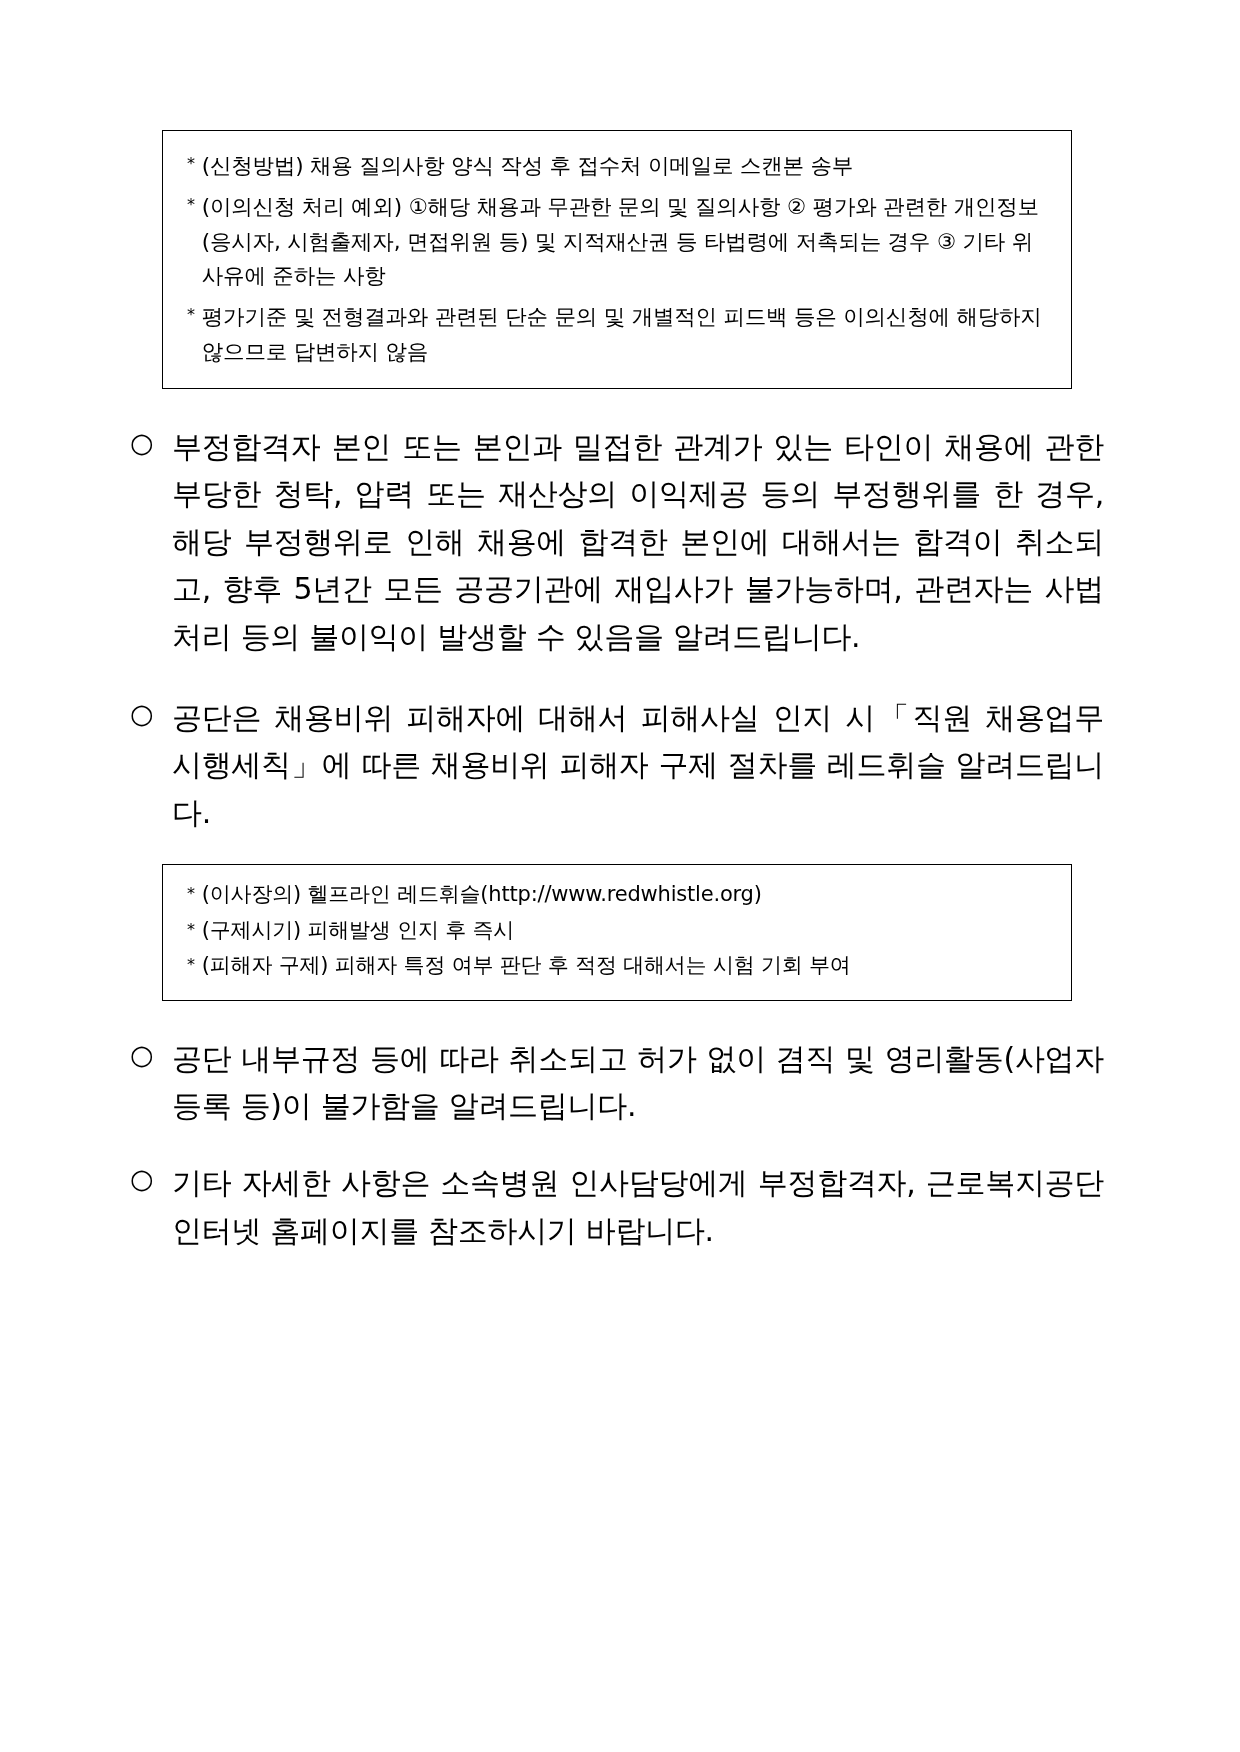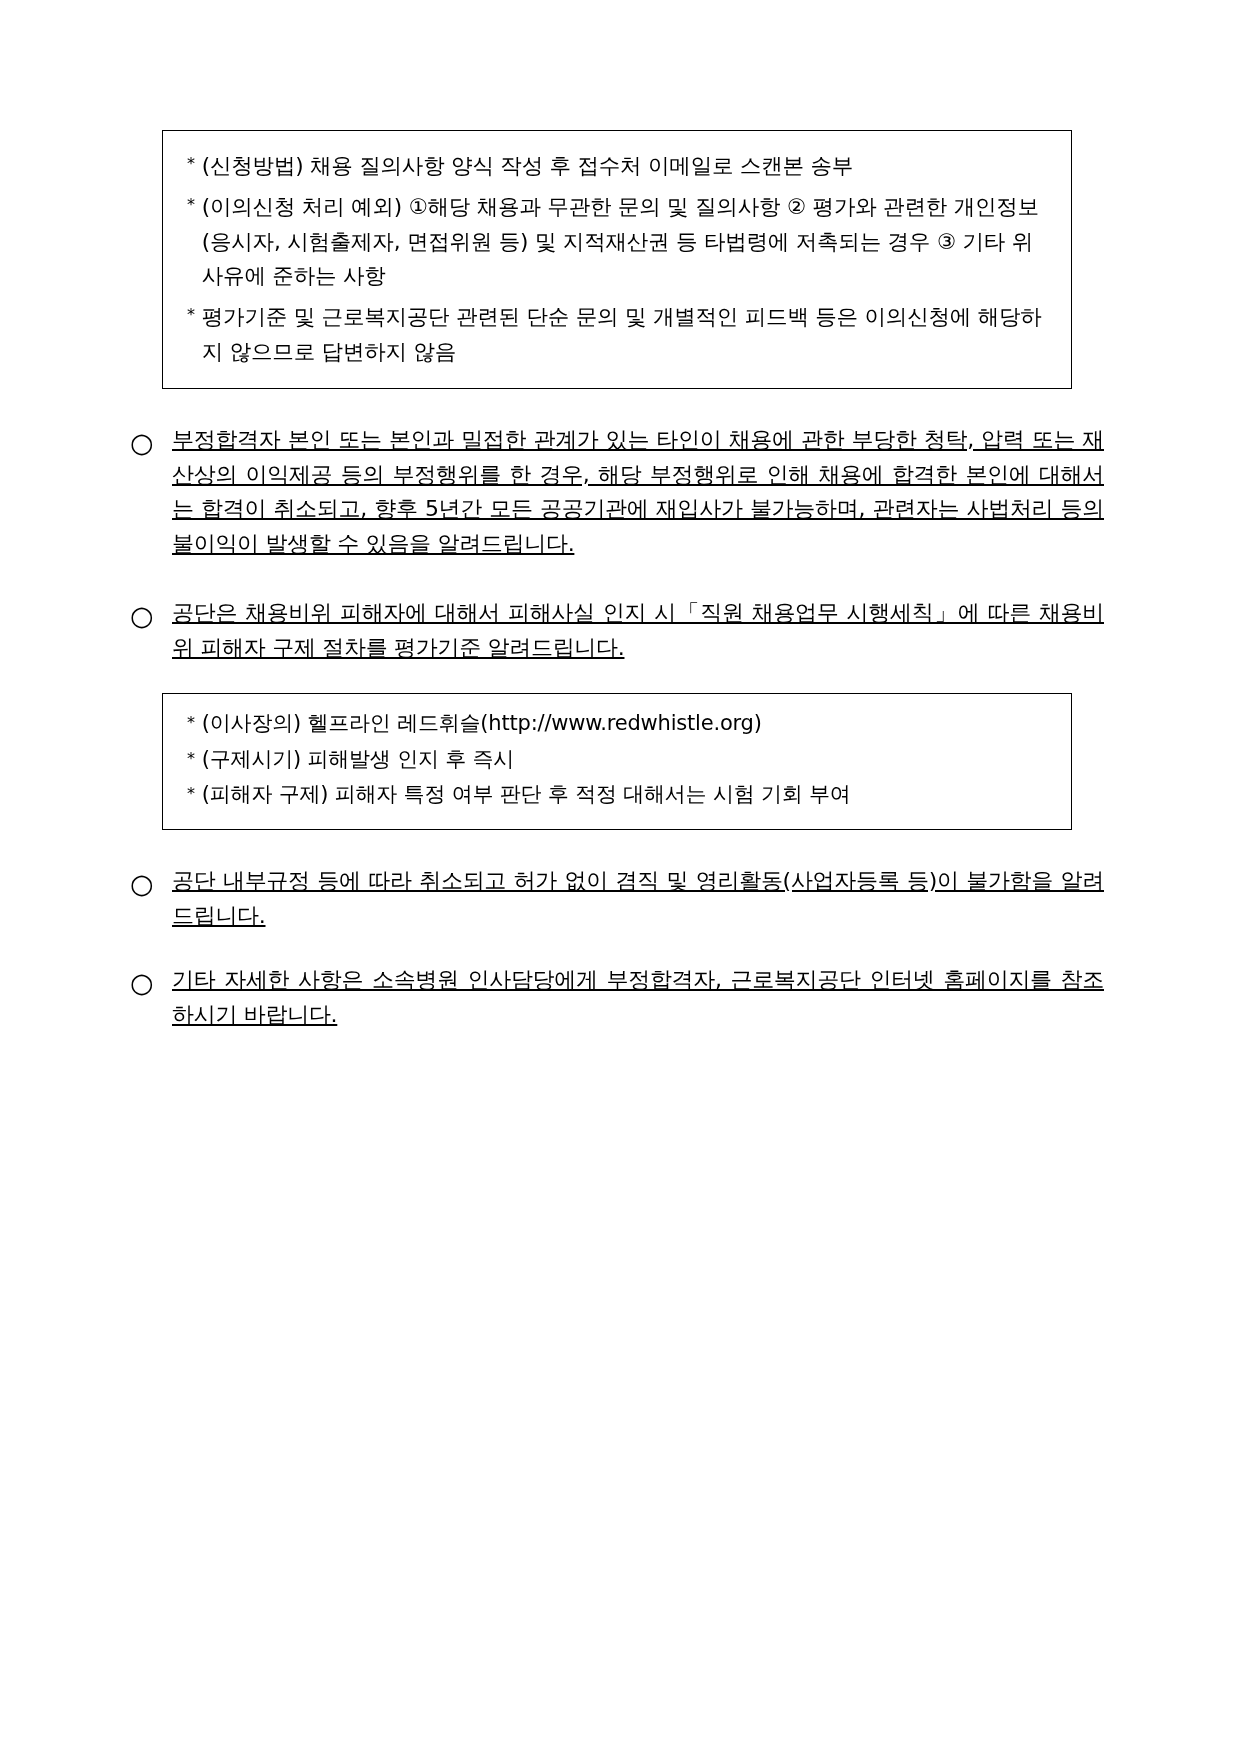--- a/index.html
+++ b/index.html
@@ -80,28 +80,27 @@
   }
   .bullet-marker {
     flex: 0 0 auto;
     width: 42px;
     font-size: 27px;
     line-height: 1.5;
     color: #000;
   }
   .bullet-text {
     flex: 1 1 auto;
-    font-size: 22px;
+    font-size: 30px;
     line-height: 1.58;
     letter-spacing: -0.3px;
     text-align: justify;
     text-justify: inter-character;
     word-break: break-all;
     padding-right: 6px;
-    text-decoration: underline;
   }
   .bullet-item.tight {
     margin-top: 30px;
   }
 </style>
 </head>
 <body>
 
 <div class="page">
 
@@ -109,32 +108,32 @@
     <div class="note-line">
       <span class="note-star">*</span>
       <span class="note-text">(신청방법) 채용 질의사항 양식 작성 후 접수처 이메일로 스캔본 송부</span>
     </div>
     <div class="note-line">
       <span class="note-star">*</span>
       <span class="note-text">(이의신청 처리 예외) ①해당 채용과 무관한 문의 및 질의사항 ② 평가와 관련한 개인정보(응시자, 시험출제자, 면접위원 등) 및 지적재산권 등 타법령에 저촉되는 경우 ③ 기타 위 사유에 준하는 사항</span>
     </div>
     <div class="note-line">
       <span class="note-star">*</span>
-      <span class="note-text">평가기준 및 근로복지공단 관련된 단순 문의 및 개별적인 피드백 등은 이의신청에 해당하지 않으므로 답변하지 않음</span>
+      <span class="note-text">평가기준 및 전형결과와 관련된 단순 문의 및 개별적인 피드백 등은 이의신청에 해당하지 않으므로 답변하지 않음</span>
     </div>
   </div>
 
   <div class="bullet-item">
     <span class="bullet-marker">○</span>
     <span class="bullet-text">부정합격자 본인 또는 본인과 밀접한 관계가 있는 타인이 채용에 관한 부당한 청탁, 압력 또는 재산상의 이익제공 등의 부정행위를 한 경우, 해당 부정행위로 인해 채용에 합격한 본인에 대해서는 합격이 취소되고, 향후 5년간 모든 공공기관에 재입사가 불가능하며, 관련자는 사법처리 등의 불이익이 발생할 수 있음을 알려드립니다.</span>
   </div>
 
   <div class="bullet-item">
     <span class="bullet-marker">○</span>
-    <span class="bullet-text">공단은 채용비위 피해자에 대해서 피해사실 인지 시「직원 채용업무 시행세칙」에 따른 채용비위 피해자 구제 절차를 평가기준 알려드립니다.</span>
+    <span class="bullet-text">공단은 채용비위 피해자에 대해서 피해사실 인지 시「직원 채용업무 시행세칙」에 따른 채용비위 피해자 구제 절차를 레드휘슬 알려드립니다.</span>
   </div>
 
   <div class="note-box second">
     <div class="note-line">
       <span class="note-star">*</span>
       <span class="note-text">(이사장의) 헬프라인 레드휘슬(http://www.redwhistle.org)</span>
     </div>
     <div class="note-line">
       <span class="note-star">*</span>
       <span class="note-text">(구제시기) 피해발생 인지 후 즉시</span>

